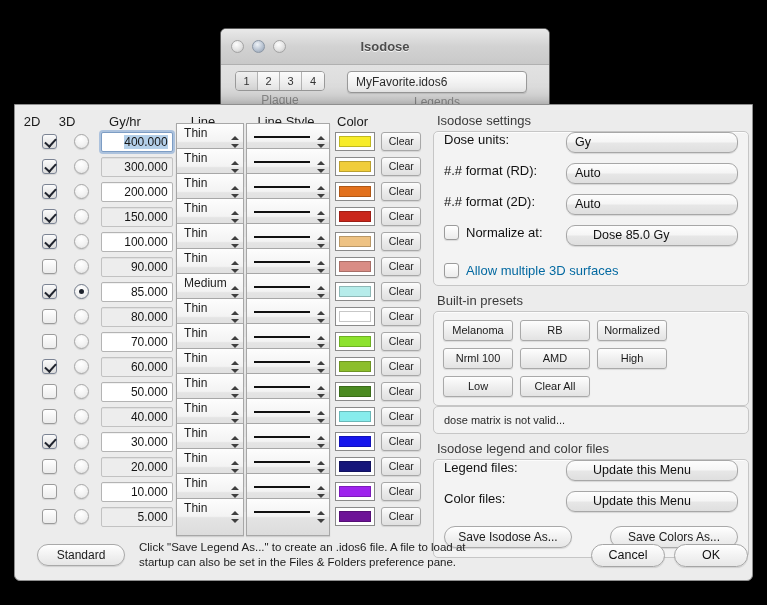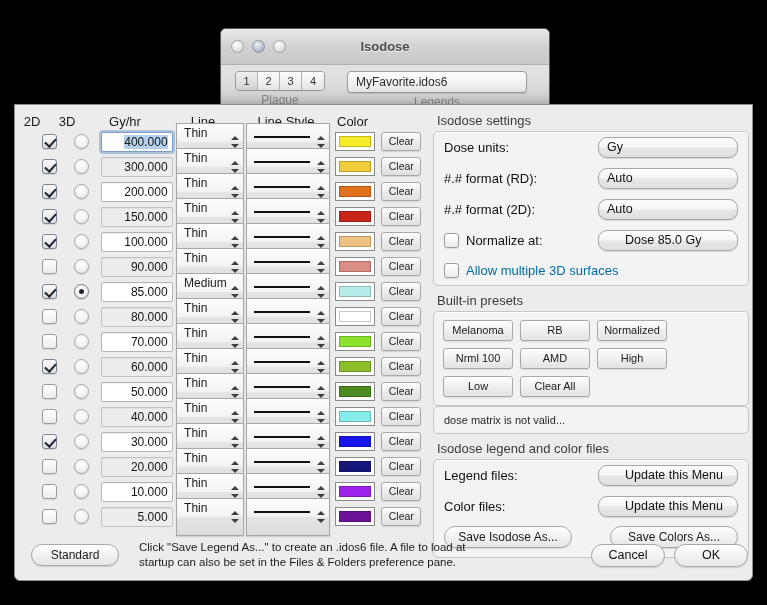--- a/index.html
+++ b/index.html
@@ -187,21 +187,21 @@
   
   .right { position: absolute; left: 418px; top: 8px; width: 316px; }
   .grp-title {
     font-size: 13px; color: #3a3a3a; margin: 0 0 3px 4px;
   }
   .box {
     border: 1px solid #c6c6c6; border-radius: 5px;
     background: rgba(250,250,250,.55);
     box-shadow: 0 1px 0 rgba(255,255,255,.7) inset;
   }
-  .frow { display: flex; align-items: center; height: 31px; padding: 0 10px; gap: 32px; }
+  .frow { display: flex; align-items: flex-start; height: 31px; padding: 0 10px; }
   .flabel { font-size: 13px; color: #111; width: 122px; }
   .fpopup {
     flex: 1; position: relative; height: 21px;
     border: 1px solid #a7a7a7; border-radius: 9px;
     background: linear-gradient(to bottom,#fdfdfd 0%,#f5f5f5 48%,#e7e7e7 52%,#dfdfdf 100%);
     box-shadow: 0 1px 1px rgba(0,0,0,.12);
     font-size: 12.5px; color: #111; line-height: 19px;
     padding: 0 20px 8px 8px; text-align: left; white-space: nowrap; overflow: hidden;
   }
   .fpopup.withicon { padding-left: 26px; }
@@ -228,21 +228,21 @@
     width: 128px; height: 22px;
     border: 1px solid #a9a9a9; border-radius: 11px;
     background: linear-gradient(to bottom,#ffffff,#f1f1f1 52%,#e6e6e6);
     font-size: 12px; color: #1a1a1a; line-height: 20px; text-align: center;
     box-shadow: 0 1px 1px rgba(0,0,0,.12);
   }
 
   
   .footer { position: absolute; left: 0; bottom: 0; width: 739px; height: 46px; }
   .stdbtn {
-    position: absolute; left: 16px; top: 10px;
+    position: absolute; left: 22px; top: 10px;
     width: 88px; height: 22px;
     border: 1px solid #a9a9a9; border-radius: 11px;
     background: linear-gradient(to bottom,#ffffff,#f1f1f1 52%,#e6e6e6);
     font-size: 12px; color: #1a1a1a; line-height: 20px; text-align: center;
     box-shadow: 0 1px 1px rgba(0,0,0,.12);
   }
   .helptext {
     position: absolute; left: 124px; top: 6px; width: 430px;
     font-size: 11.5px; color: #1c1c1c; line-height: 15px;
   }

